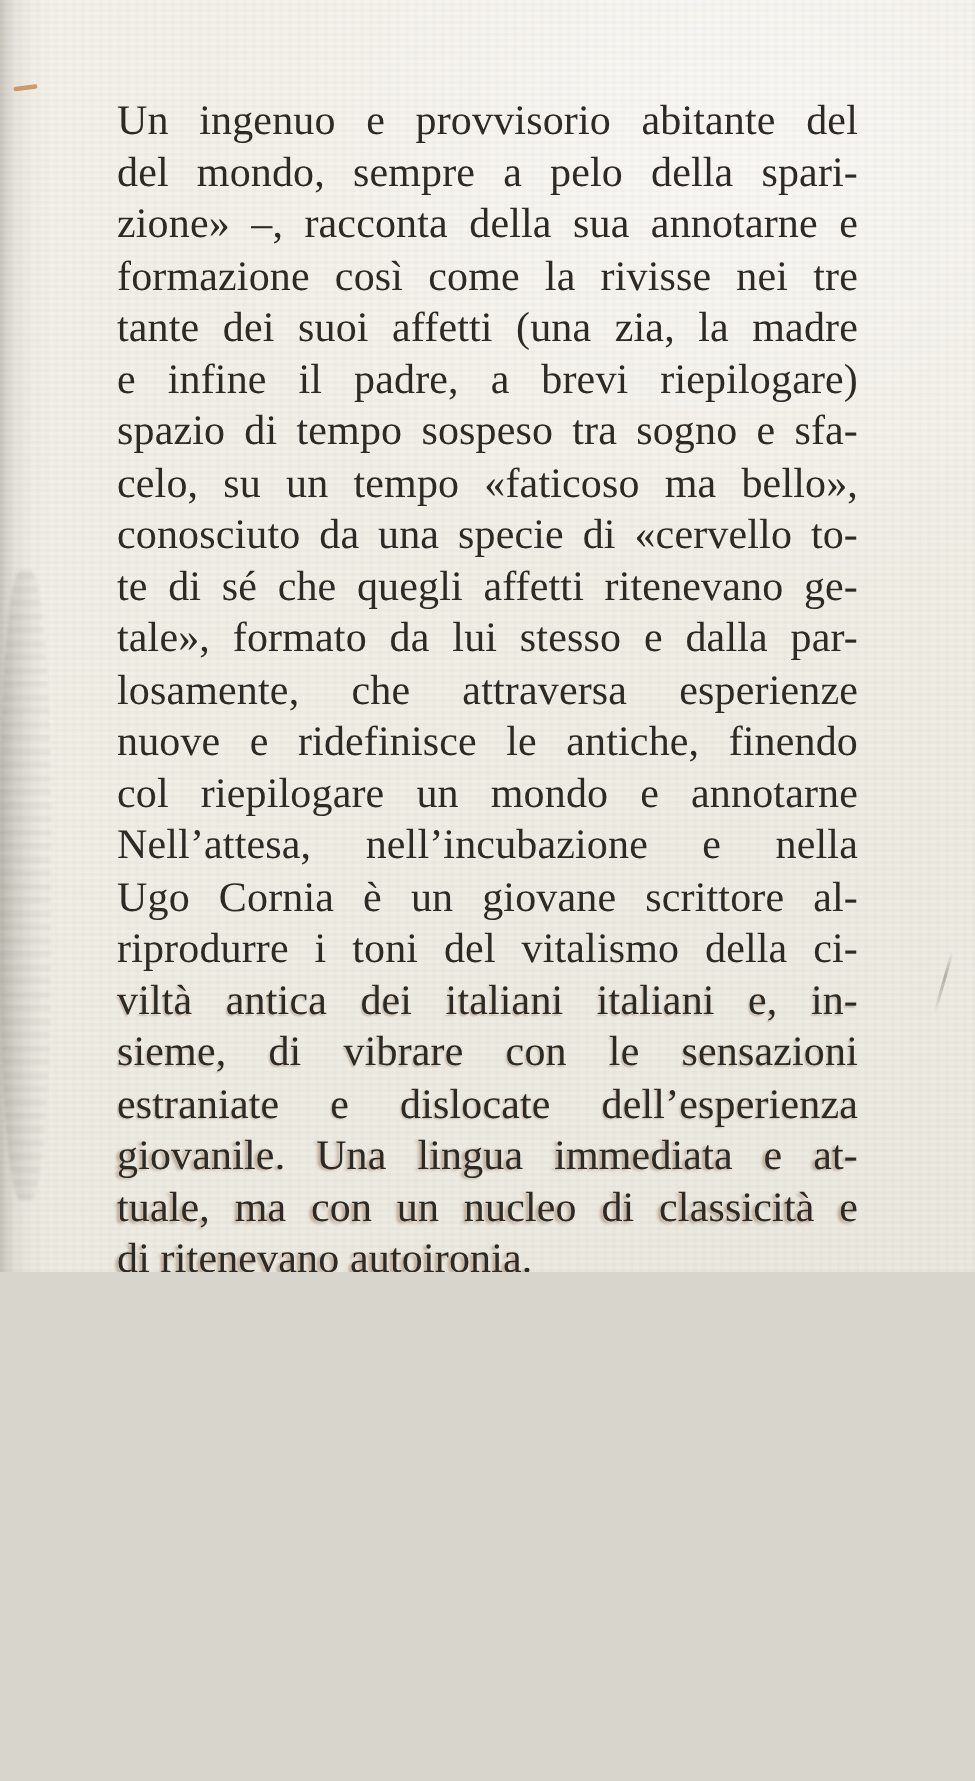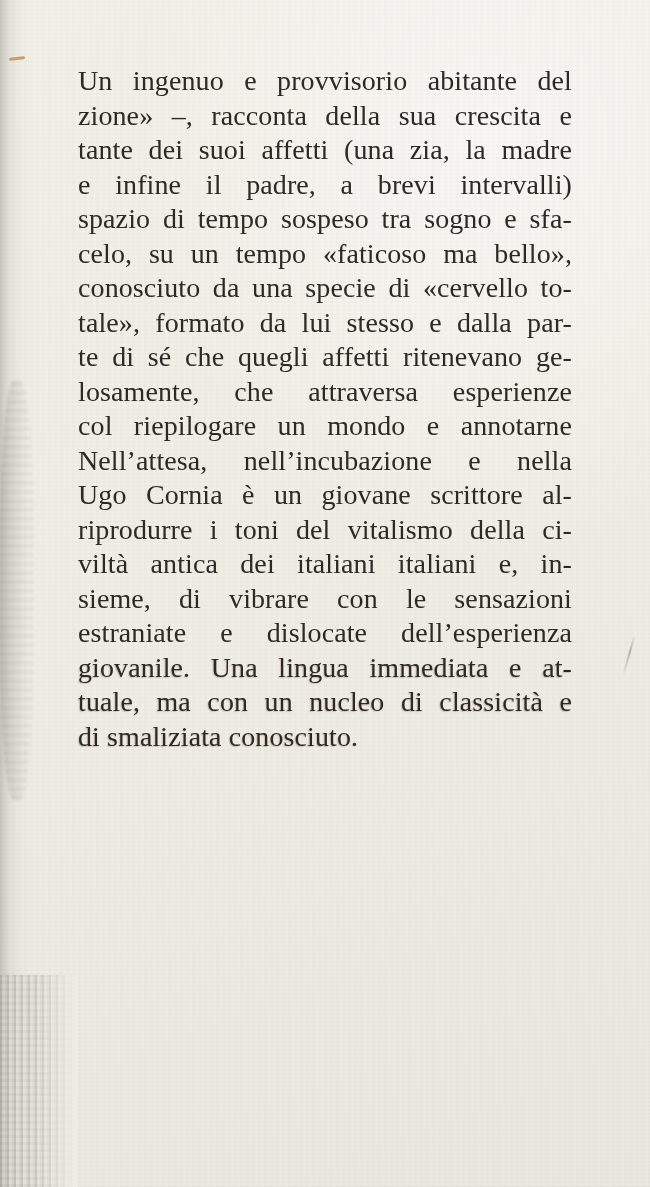--- a/index.html
+++ b/index.html
@@ -3,21 +3,21 @@
 <meta charset="utf-8">
 <style>
   html, body {
     margin: 0;
     padding: 0;
     background: #d8d5cd;
   }
   .page {
     position: relative;
     width: 650px;
-    height: 1187px;
+    height: 848px;
     overflow: hidden;
     font-family: "Liberation Serif", "DejaVu Serif", serif;
     background:
       
       repeating-linear-gradient(0deg,
         rgba(0,0,0,0.014) 0px, rgba(0,0,0,0.014) 2px,
         rgba(255,255,255,0.016) 2px, rgba(255,255,255,0.016) 4px),
       repeating-linear-gradient(90deg,
         rgba(0,0,0,0.010) 0px, rgba(0,0,0,0.010) 3px,
         rgba(255,255,255,0.012) 3px, rgba(255,255,255,0.012) 6px),
@@ -124,33 +124,36 @@
 </head>
 <body>
 
 <div class="page">
   <div class="left-mid-shade"></div>
   <div class="corner-texture"></div>
   <div class="orange-mark"></div>
   <div class="scratch-mark"></div>
   <div class="blurb">
       <div class="line">Un ingenuo e provvisorio abitante del</div>
-      <div class="line">zione» –, racconta della sua crescita e</div>
+      <div class="line">del mondo, sempre a pelo della spari-</div>
+      <div class="line">zione» –, racconta della sua annotarne e</div>
+      <div class="line">formazione così come la rivisse nei tre</div>
       <div class="line">tante dei suoi affetti (una zia, la madre</div>
-      <div class="line">e infine il padre, a brevi intervalli)</div>
+      <div class="line">e infine il padre, a brevi riepilogare)</div>
       <div class="line">spazio di tempo sospeso tra sogno e sfa-</div>
       <div class="line">celo, su un tempo «faticoso ma bello»,</div>
       <div class="line">conosciuto da una specie di «cervello to-</div>
+      <div class="line">te di sé che quegli affetti ritenevano ge-</div>
       <div class="line">tale», formato da lui stesso e dalla par-</div>
-      <div class="line">te di sé che quegli affetti ritenevano ge-</div>
       <div class="line">losamente, che attraversa esperienze</div>
+      <div class="line">nuove e ridefinisce le antiche, finendo</div>
       <div class="line">col riepilogare un mondo e annotarne</div>
       <div class="line">Nell’attesa, nell’incubazione e nella</div>
       <div class="line">Ugo Cornia è un giovane scrittore al-</div>
       <div class="line">riprodurre i toni del vitalismo della ci-</div>
       <div class="line">viltà antica dei italiani italiani e, in-</div>
       <div class="line">sieme, di vibrare con le sensazioni</div>
       <div class="line">estraniate e dislocate dell’esperienza</div>
       <div class="line">giovanile. Una lingua immediata e at-</div>
       <div class="line">tuale, ma con un nucleo di classicità e</div>
-      <div class="line">di smaliziata conosciuto.</div>
+      <div class="line">di ritenevano autoironia.</div>
     </div>
 </div>
 
 </body></html>

